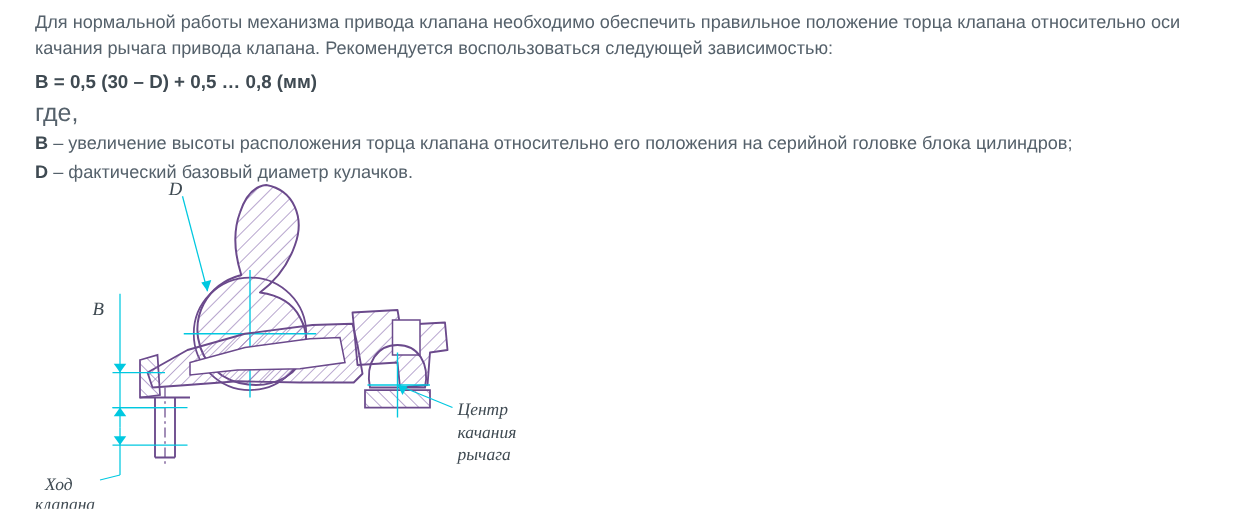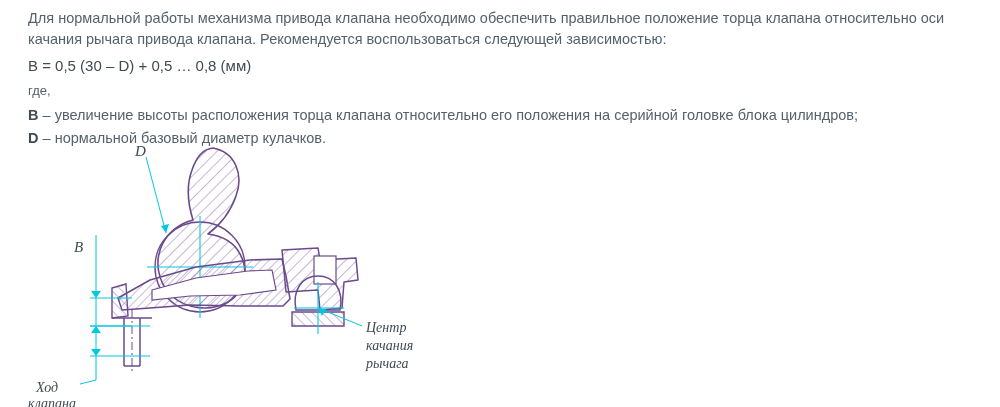--- a/index.html
+++ b/index.html
@@ -28,26 +28,26 @@
   }
   .para {
     font-size: 14.5px;
     line-height: 21px;
     color: #55616b;
     margin: 0 0 0 0;
   }
   .formula {
     font-size: 15px;
     line-height: 24px;
-    font-weight: normal;
+    font-weight: bold;
     color: #3f4a52;
     margin-top: 4px;
   }
   .gde {
-    font-size: 13px;
+    font-size: 20px;
     line-height: 22px;
     color: #55616b;
     margin-top: 2px;
   }
   .deflist {
     margin-top: 2px;
   }
   .defrow {
     font-size: 14.5px;
     line-height: 23px;
@@ -90,21 +90,21 @@
     <div class="gde">где,</div>
     <div class="deflist">
       <div class="defrow">
         <b>B</b>
         <span>–</span>
         <span>увеличение высоты расположения торца клапана относительно его положения на серийной головке блока цилиндров;</span>
       </div>
       <div class="defrow">
         <b>D</b>
         <span>–</span>
-        <span>нормальной базовый диаметр кулачков.</span>
+        <span>фактический базовый диаметр кулачков.</span>
       </div>
     </div>
   </div>
 
   <div class="drawing-wrap">
     <svg class="drawing" width="1000" height="277" viewBox="0 0 1000 277" xmlns="http://www.w3.org/2000/svg">
       <defs>
         <pattern id="hatch" width="8" height="8" patternTransform="rotate(45)" patternUnits="userSpaceOnUse">
           <line x1="0" y1="0" x2="0" y2="8" stroke="#8b6fb0" stroke-width="1"></line>
         </pattern>

